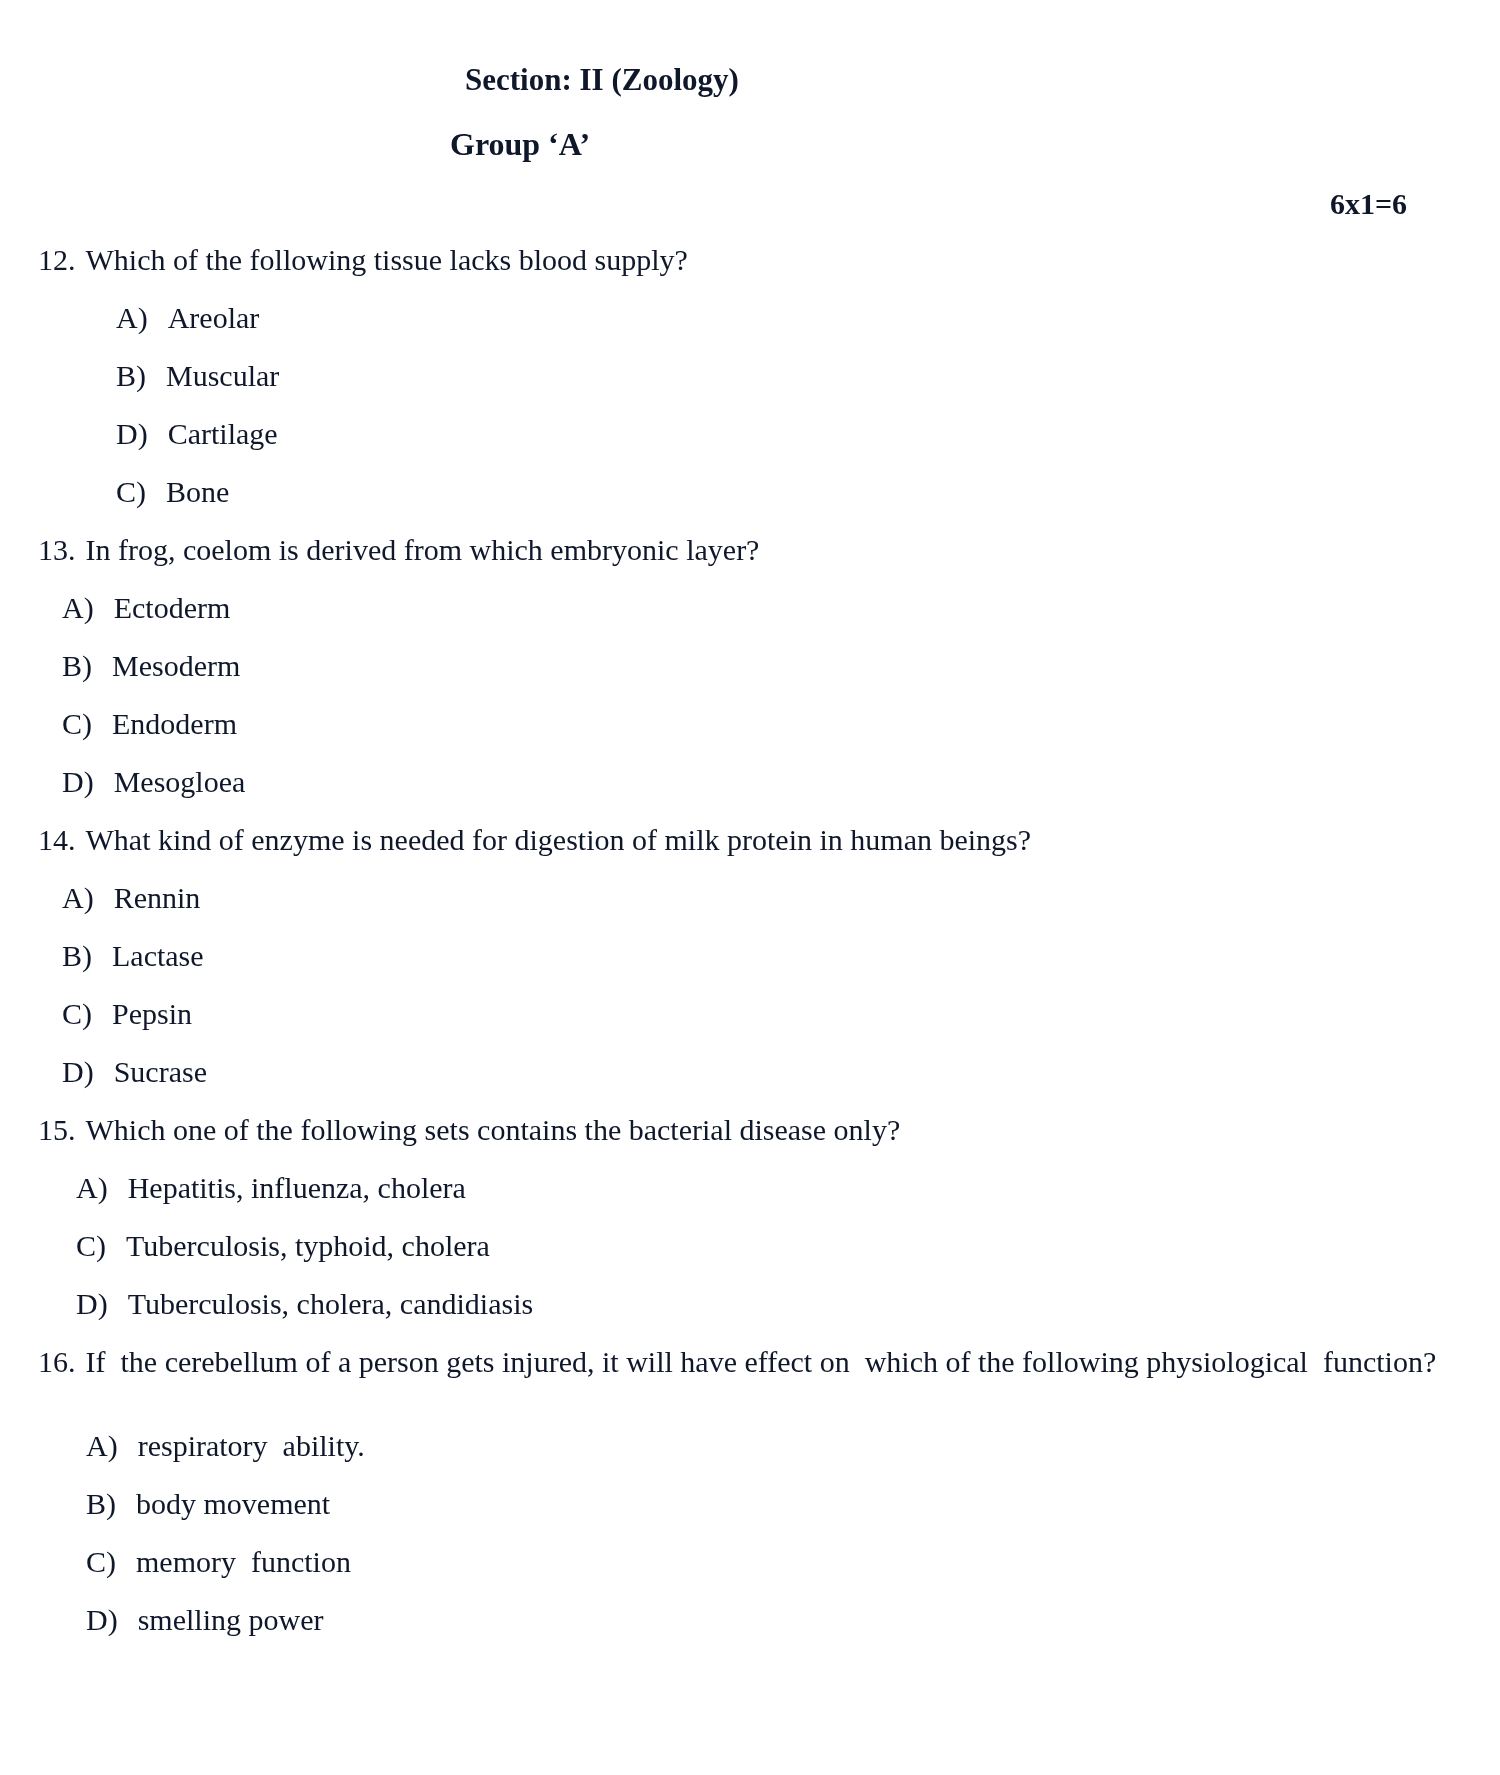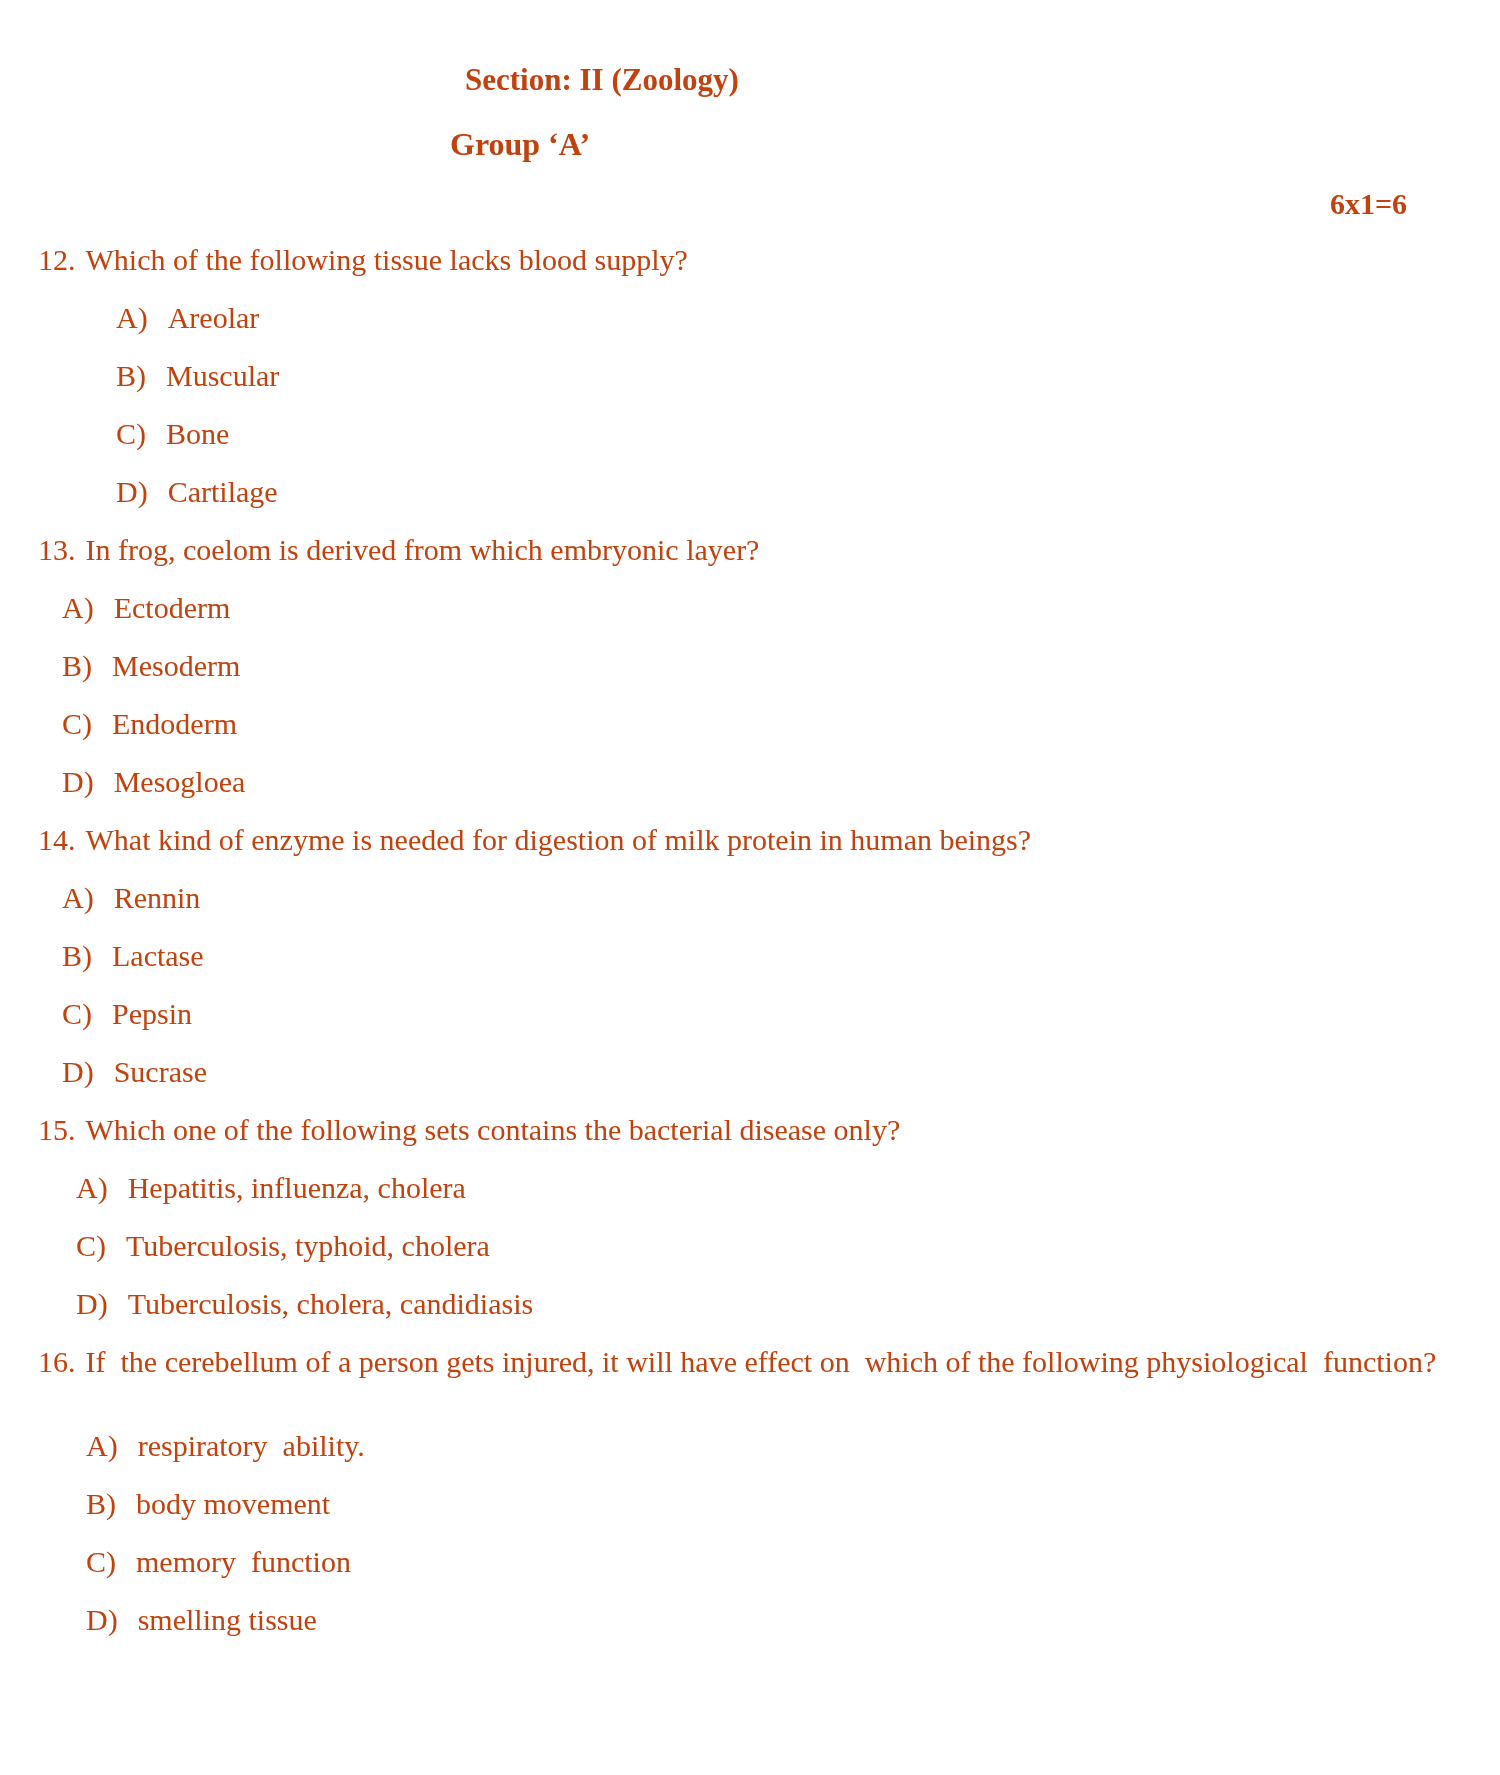--- a/index.html
+++ b/index.html
@@ -5,21 +5,21 @@
   html, body {
     margin: 0;
     padding: 0;
     background: #ffffff;
   }
   .page {
     position: relative;
     width: 1500px;
     height: 1775px;
     background: #ffffff;
-    color: #c2410c;
+    color: #0f172a;
     font-family: "Liberation Serif", "DejaVu Serif", serif;
     overflow: hidden;
   }
   .hdr-line {
     position: absolute;
     font-weight: bold;
     white-space: pre;
   }
   .section-title { top: 62px;  left: 465px;  font-size: 31px; }
   .group-title   { top: 126px; left: 450px;  font-size: 32px; }
@@ -55,22 +55,22 @@
   <div class="hdr-line group-title">Group ‘A’</div>
   <div class="hdr-line marks">6x1=6</div>
 
   <div class="questions">
 
     <div class="question q12">
       <div class="line q-stem"><span class="q-num">12.</span><span class="q-text">Which of the following tissue lacks blood supply?</span></div>
       <div class="opts">
         <div class="line option"><span class="opt-label">A)</span><span class="opt-text">Areolar</span></div>
         <div class="line option"><span class="opt-label">B)</span><span class="opt-text">Muscular</span></div>
+        <div class="line option"><span class="opt-label">D)</span><span class="opt-text">Cartilage</span></div>
         <div class="line option"><span class="opt-label">C)</span><span class="opt-text">Bone</span></div>
-        <div class="line option"><span class="opt-label">D)</span><span class="opt-text">Cartilage</span></div>
       </div>
     </div>
 
     <div class="question q13">
       <div class="line q-stem"><span class="q-num">13.</span><span class="q-text">In frog, coelom is derived from which embryonic layer?</span></div>
       <div class="opts">
         <div class="line option"><span class="opt-label">A)</span><span class="opt-text">Ectoderm</span></div>
         <div class="line option"><span class="opt-label">B)</span><span class="opt-text">Mesoderm</span></div>
         <div class="line option"><span class="opt-label">C)</span><span class="opt-text">Endoderm</span></div>
         <div class="line option"><span class="opt-label">D)</span><span class="opt-text">Mesogloea</span></div>
@@ -95,18 +95,18 @@
         <div class="line option"><span class="opt-label">D)</span><span class="opt-text">Tuberculosis, cholera, candidiasis</span></div>
       </div>
     </div>
 
     <div class="question q16">
       <div class="line q-stem"><span class="q-num">16.</span><span class="q-text">If  the cerebellum of a person gets injured, it will have effect on  which of the following physiological  function?</span></div>
       <div class="opts">
         <div class="line option"><span class="opt-label">A)</span><span class="opt-text">respiratory  ability.</span></div>
         <div class="line option"><span class="opt-label">B)</span><span class="opt-text">body movement</span></div>
         <div class="line option"><span class="opt-label">C)</span><span class="opt-text">memory  function</span></div>
-        <div class="line option"><span class="opt-label">D)</span><span class="opt-text">smelling tissue</span></div>
+        <div class="line option"><span class="opt-label">D)</span><span class="opt-text">smelling power</span></div>
       </div>
     </div>
 
   </div>
 </div>
 
 </body></html>

